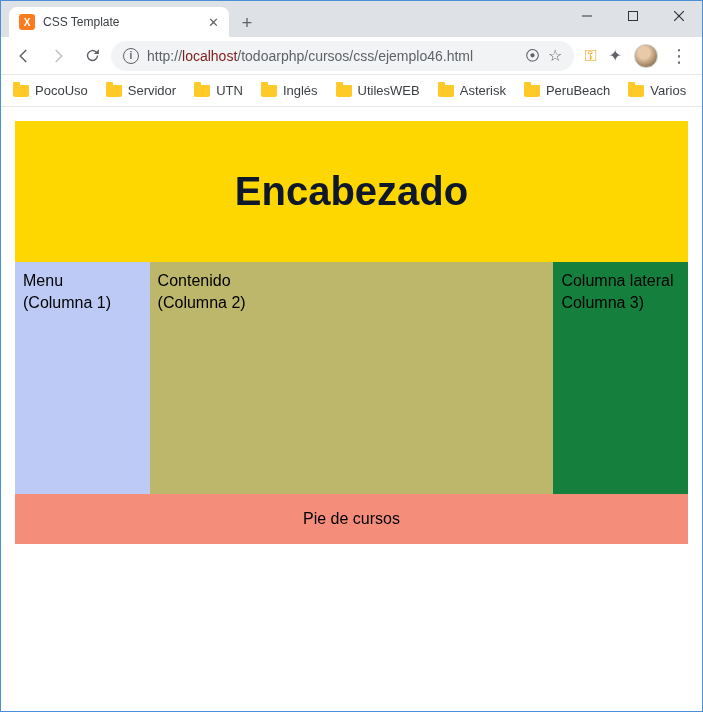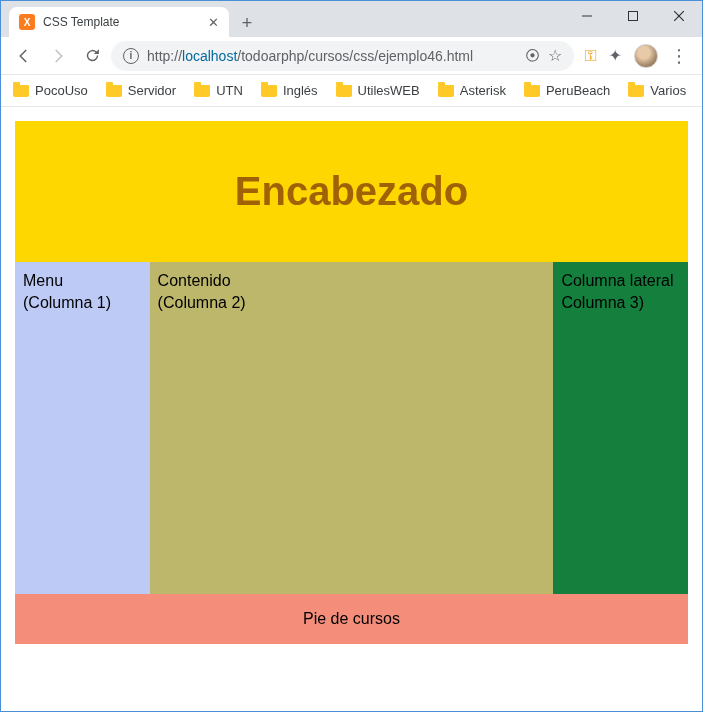--- a/index.html
+++ b/index.html
@@ -100,21 +100,21 @@
     color: #5f6368;
   }
   .addr-info {
     width: 16px; height: 16px;
     border: 1.5px solid #5f6368;
     border-radius: 50%;
     display: flex; align-items: center; justify-content: center;
     font-size: 10px; font-weight: bold;
   }
   .url-text { flex: 1; white-space: nowrap; overflow: hidden; }
-  .url-text b { color: #0369a1; font-weight: normal; }
+  .url-text b { color: #7f1d1d; font-weight: normal; }
   .right-icons { display: flex; align-items: center; gap: 12px; padding: 0 6px; }
   .key-icon { color: #f29900; font-size: 16px; }
   .ext-icon { color: #5f6368; font-size: 16px; }
   .avatar {
     width: 24px; height: 24px; border-radius: 50%;
     background: radial-gradient(circle at 40% 35%, #e8c9a8 30%, #8a7050 80%);
     border: 1px solid #ccc;
   }
   .menu-dots { color: #5f6368; font-size: 18px; }
 
@@ -155,28 +155,28 @@
   }
   .page-header {
     background: #FFD700;
     text-align: center;
     padding: 48px 10px;
   }
   .page-header h1 {
     font-family: Arial, sans-serif;
     font-size: 40px;
     font-weight: bold;
-    color: #a16207;
+    color: #0f172a;
   }
   .cols { display: flex; }
   .col {
     padding: 8px 8px;
     font-size: 16px;
     line-height: 1.35;
-    height: 332px;
+    height: 232px;
   }
   .col1 { width: 20%; background: #bccaf5; }
   .col2 { width: 60%; background: #bdb76b; }
   .col3 { width: 20%; background: #15803d; }
   .page-footer {
     background: #f58d7b;
     text-align: center;
     padding: 16px;
     font-size: 16px;
   }

